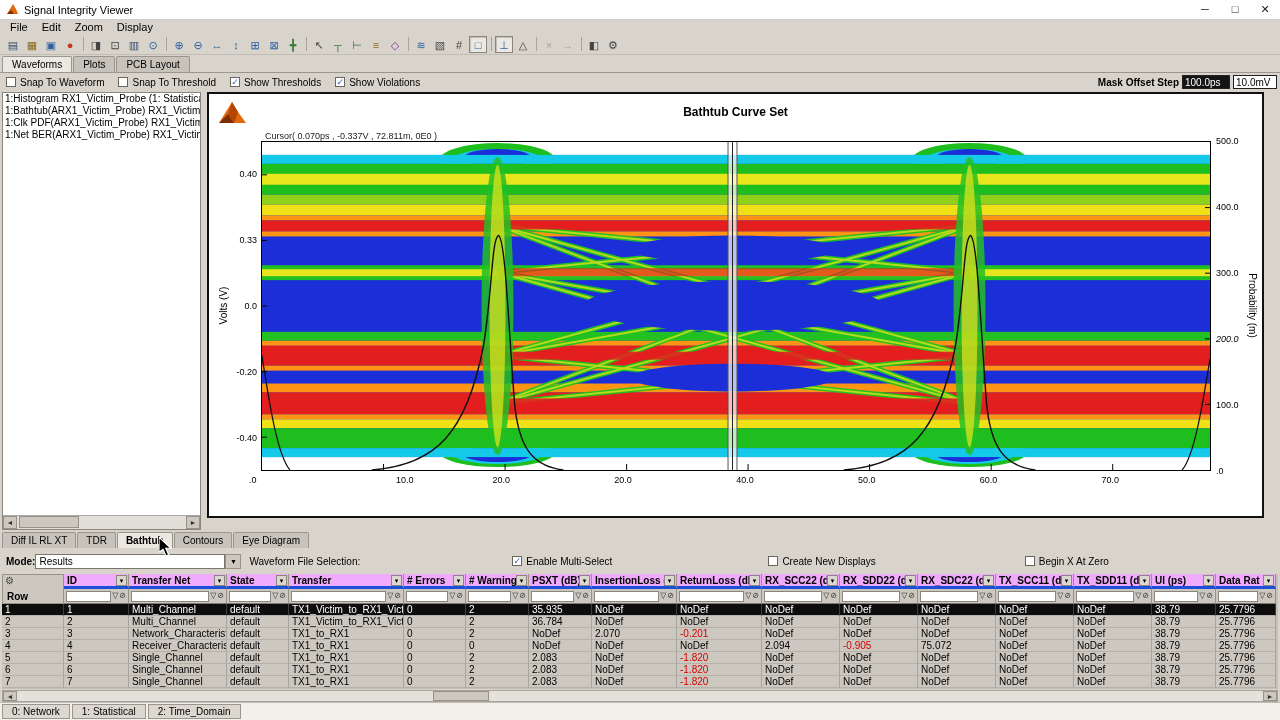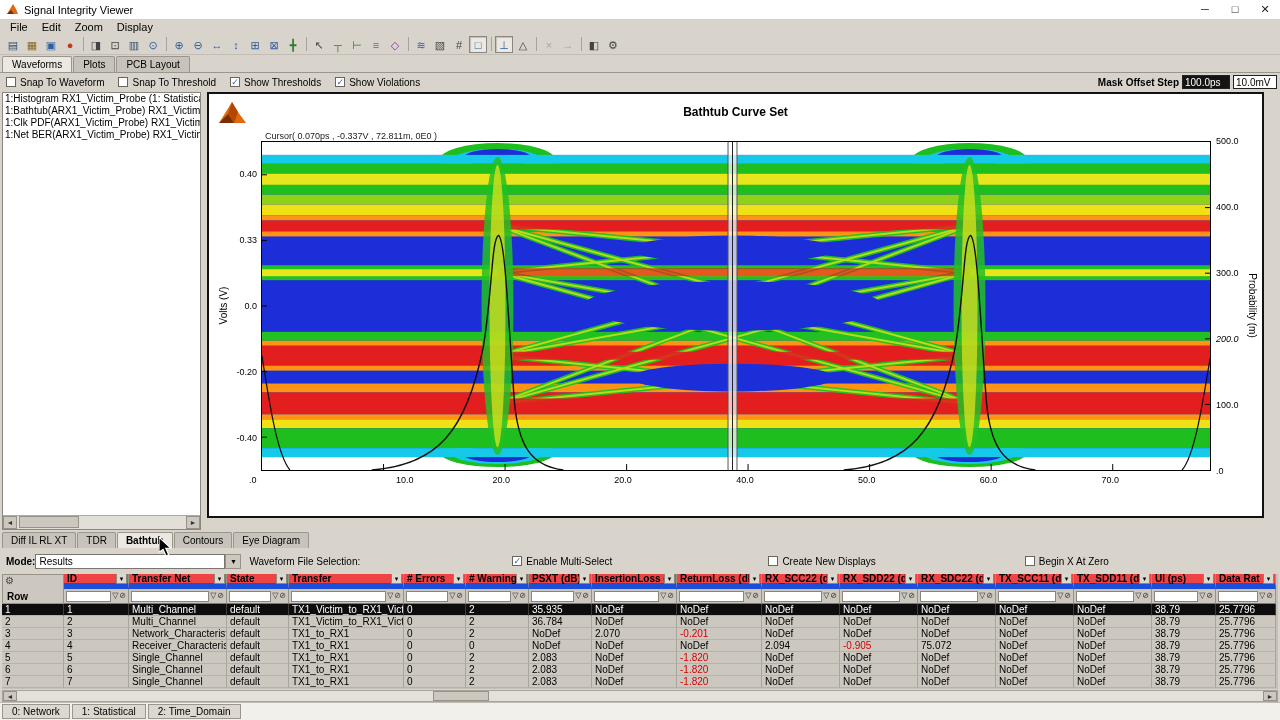--- a/index.html
+++ b/index.html
@@ -83,21 +83,21 @@
 
   
   .rtable{position:absolute;left:2px;top:574px;width:1276px;height:115px;overflow:hidden;background:#c4c0b8}
   .rt-head{display:flex}
   .rt-corner{width:62px;height:30px;background:#ccc8c0;border:1px solid #969288;font-size:10px;
              position:relative;flex:none}
   .cgear{position:absolute;left:2px;top:0px;font-size:10px;color:#444}
   .crow{position:absolute;left:4px;bottom:1px;font-weight:bold}
   .hrows{flex:1;overflow:hidden}
   .hdr-row,.flt-row{display:flex;height:15px}
-  .hcell{height:15px;background:#ef4444;border-right:1px solid #969288;border-bottom:6px solid #1d4ed8;
+  .hcell{height:15px;background:#f0abfc;border-right:1px solid #969288;border-bottom:3px solid #1d4ed8;
          font-size:10px;display:flex;align-items:center;padding-left:3px;flex:none}
   .hlabel{flex:1;overflow:hidden;white-space:nowrap;font-weight:bold}
   .harrow{width:11px;height:11px;background:#dcd8d0;border:1px solid #8a867e;font-size:7px;line-height:9px;
           text-align:center;margin-right:1px;flex:none}
   .fcell{height:15px;background:#ccc8c0;border-right:1px solid #969288;border-bottom:1px solid #7d7971;
          display:flex;align-items:center;gap:1px;padding:1px 2px;flex:none}
   .finput{flex:1;height:11px;min-width:6px;background:#fff;border:1px solid #8a867e}
   .fic{font-size:8px;line-height:10px;color:#333;flex:none}
   .trow{display:flex;height:12px}
   .tcell{font-size:10px;line-height:11px;padding-left:3px;overflow:hidden;white-space:nowrap;

